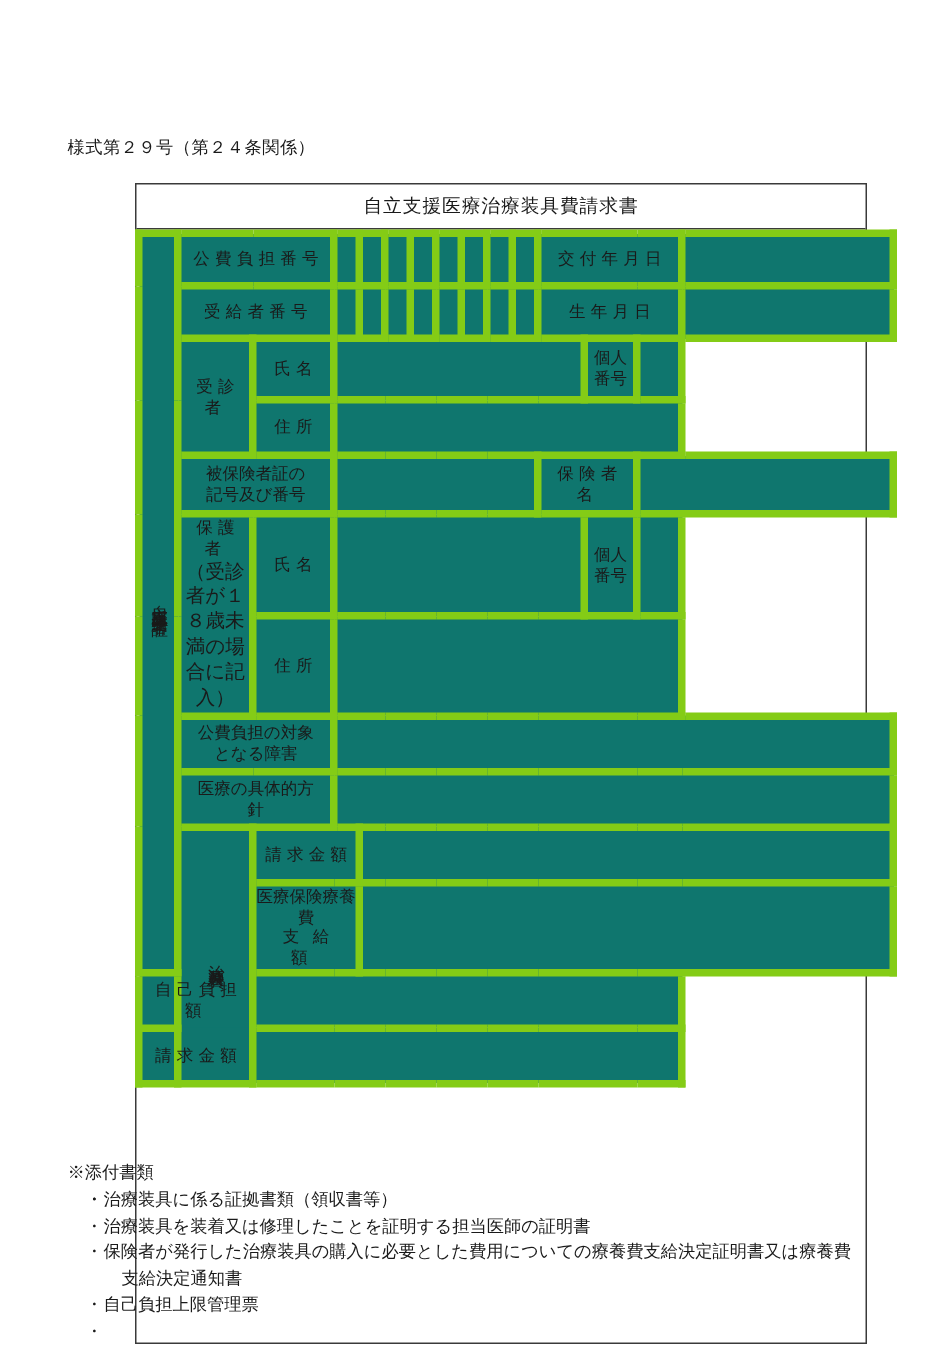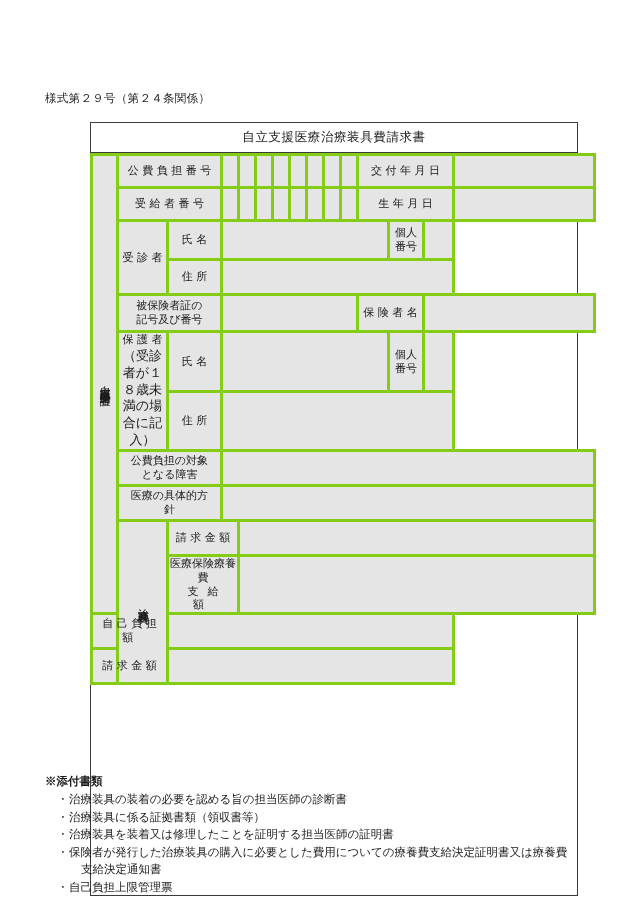--- a/index.html
+++ b/index.html
@@ -64,27 +64,27 @@
   
   table.grid {
     position: absolute;
     left: -1px;
     top: 30px;
     width: 488px;
     border-collapse: collapse;
     table-layout: fixed;
   }
   table.grid td {
-    border: 3px solid #84cc16;
+    border: 5px solid #84cc16;
     padding: 0;
     font-size: 11px;
     vertical-align: middle;
     text-align: center;
     line-height: 1.25;
-    background: #e5e5e5;
+    background: #0f766e;
   }
   
   td.vlabel {
     width: 26px;
     font-size: 11.5px;
     letter-spacing: 0px;
     padding: 3px 0;
   }
   .vtext {
     writing-mode: vertical-rl;
@@ -199,21 +199,21 @@
 
   
   .attach {
     position: absolute;
     left: 45px;
     top: 728px;
     width: 560px;
     font-size: 11.5px;
     line-height: 1.52;
   }
-  .attach .head { margin: 0 0 1px 0; font-weight: bold; }
+  .attach .head { margin: 0 0 1px 0; }
   .attach ul {
     list-style: none;
     margin: 0;
     padding: 0 0 0 12px;
   }
   .attach li {
     position: relative;
     padding-left: 12px;
     white-space: nowrap;
   }
@@ -409,21 +409,20 @@
     </table>
 
 
   </div>
 
   <div class="attach">
     <p class="head">※添付書類</p>
     <ul>
       <li>
         <span class="bullet">・</span>
-        <span>治療装具の装着の必要を認める旨の担当医師の診断書</span>
       </li>
       <li>
         <span class="bullet">・</span>
         <span>治療装具に係る証拠書類（領収書等）</span>
       </li>
       <li>
         <span class="bullet">・</span>
         <span>治療装具を装着又は修理したことを証明する担当医師の証明書</span>
       </li>
       <li>

